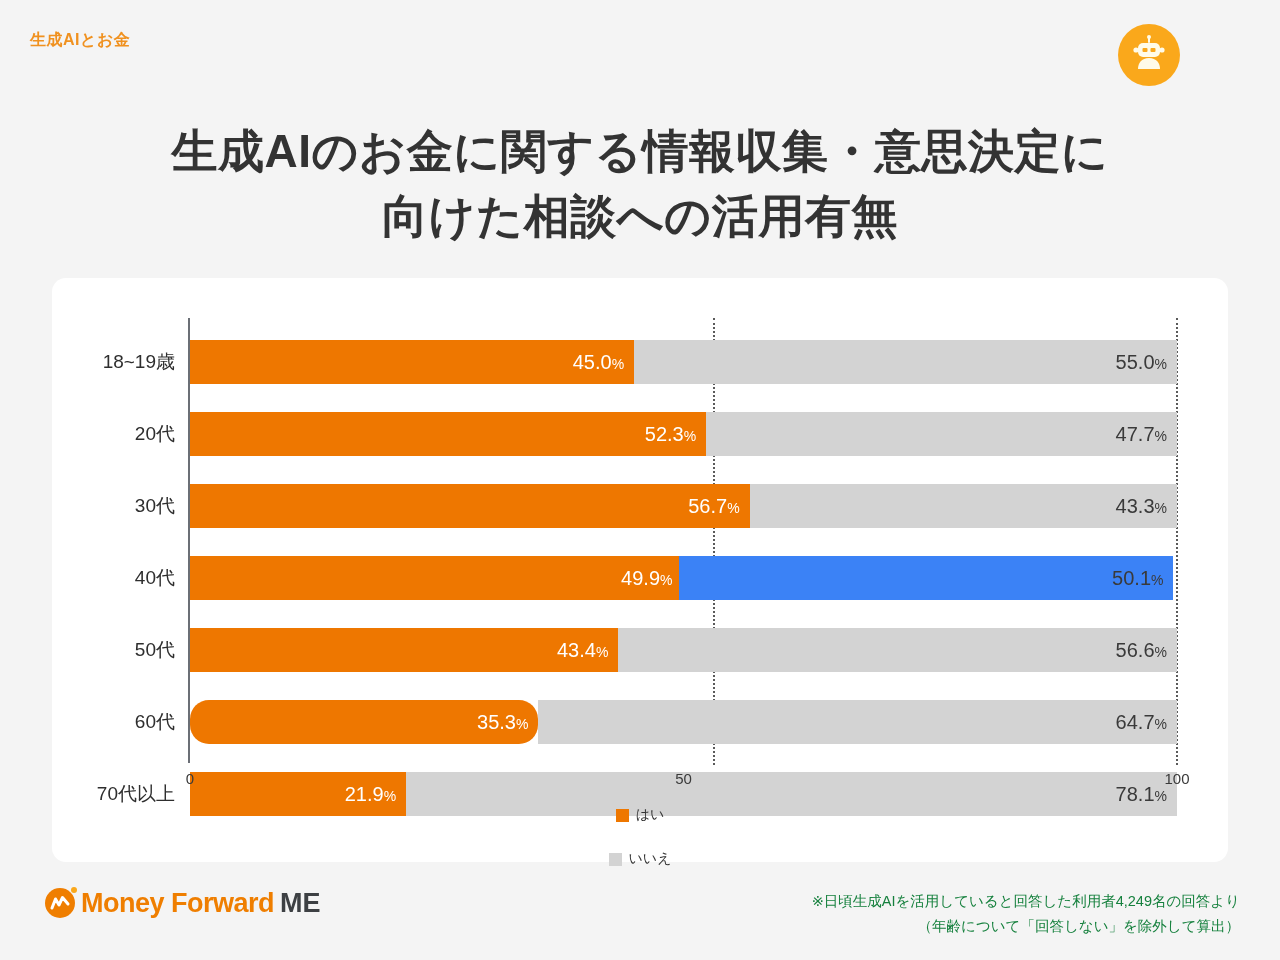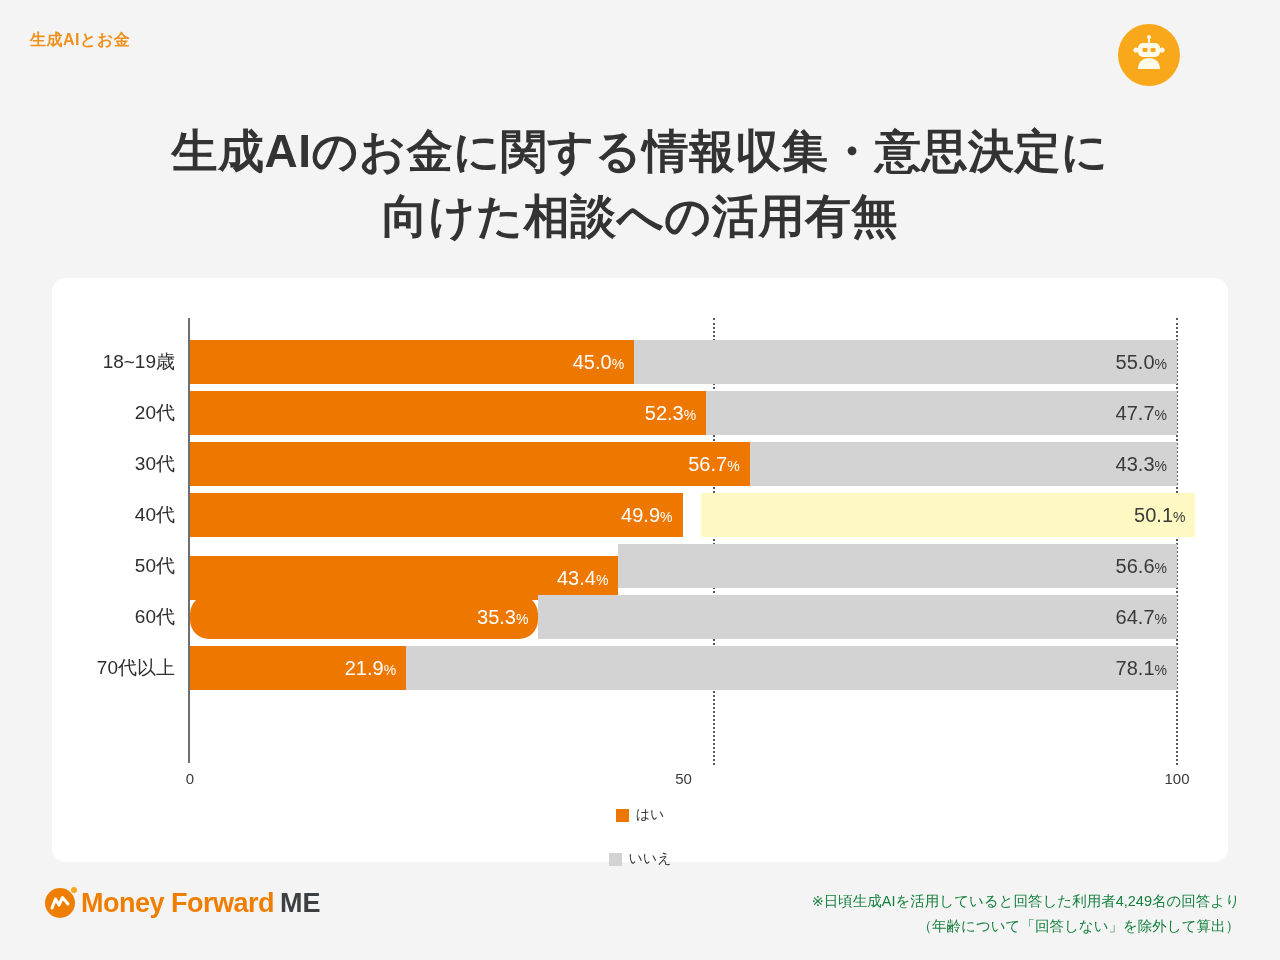--- a/index.html
+++ b/index.html
@@ -97,21 +97,21 @@
   }
 
   .rows {
     position: absolute;
     left: 0;
     top: 62px;
     width: 1176px;
   }
   .row {
     position: relative;
-    height: 51px;
+    height: 72px;
   }
   .rowlabel {
     position: absolute;
     right: 1053px;  
     top: 0;
     height: 44px;
     line-height: 44px;
     font-size: 19px;
     color: #2e2e2e;
     white-space: nowrap;
@@ -299,29 +299,29 @@
               <span class="val">43.3<span class="pct">%</span></span>
             </div>
           </div>
         </div>
         <div class="row">
           <div class="rowlabel">40代</div>
           <div class="bars">
             <div class="seg yes" style="width: 492.513px; background: rgb(238, 119, 0);">
               <span class="val">49.9<span class="pct">%</span></span>
             </div>
-            <div class="seg no" style="left: 511px; width: 494.487px; background: #fef9c3;">
+            <div class="seg no" style="left: 489px; width: 494.487px; background: #3b82f6;">
               <span class="val">50.1<span class="pct">%</span></span>
             </div>
           </div>
         </div>
         <div class="row">
           <div class="rowlabel">50代</div>
           <div class="bars">
-            <div class="seg yes" style="width: 428.358px; background: rgb(238, 119, 0); margin-top: 12px;">
+            <div class="seg yes" style="width: 428.358px; background: rgb(238, 119, 0);">
               <span class="val">43.4<span class="pct">%</span></span>
             </div>
             <div class="seg no" style="left: 428.358px; width: 558.642px; background: rgb(211, 211, 211);">
               <span class="val">56.6<span class="pct">%</span></span>
             </div>
           </div>
         </div>
         <div class="row">
           <div class="rowlabel">60代</div>
           <div class="bars">

